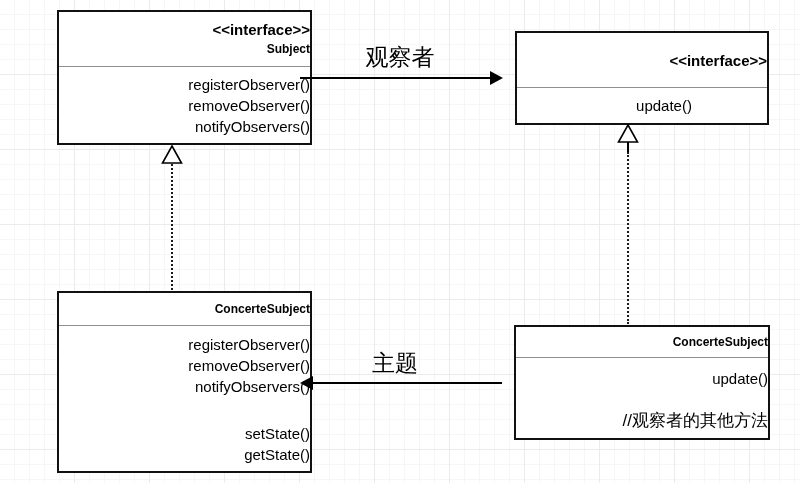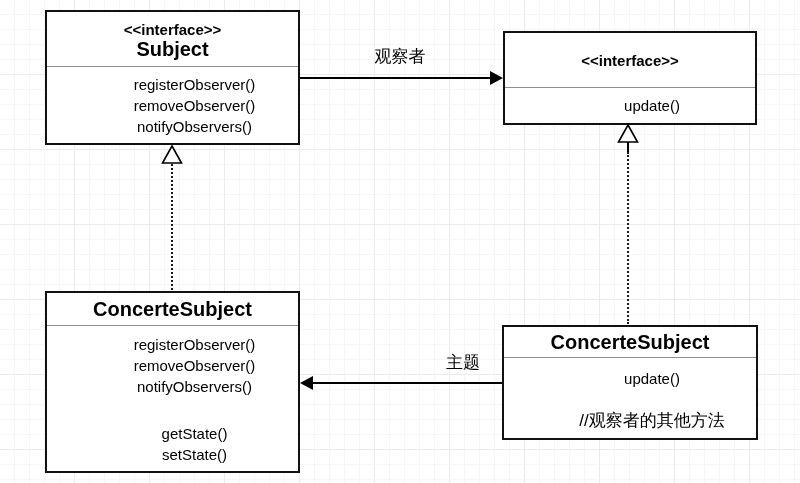--- a/index.html
+++ b/index.html
@@ -17,31 +17,32 @@
       linear-gradient(to bottom, #f6f6f6 1px, transparent 1px);
     background-size: 75px 75px, 75px 75px, 15px 15px, 15px 15px;
     background-position: -1px -1px;
     font-family: "Liberation Sans", "DejaVu Sans", sans-serif;
     color: #000;
   }
   .node {
     position: absolute;
     background: #ffffff;
     border: 2px solid #111111;
-    text-align: center;
+    text-align: right;
+    margin-left: 12px;
   }
   .node-header {
     display: flex;
     flex-direction: column;
     justify-content: center;
     border-bottom: 1px solid #8f8f8f;
     font-weight: bold;
   }
   .stereotype { font-size: 15px; line-height: 19px; }
-  .node-name  { font-size: 20px; line-height: 20px; }
+  .node-name  { font-size: 12px; line-height: 20px; }
   .node-body  { font-size: 15px; }
   .m { line-height: 21px; min-height: 21px; white-space: pre; padding-left: 44px; }
 
   
   #node-subject          { left: 45px;  top: 10px;  width: 255px; height: 135px; }
   #node-subject .node-header { height: 55px; }
   #node-subject .node-body   { padding-top: 7px; }
 
   #node-observer         { left: 503px; top: 31px;  width: 254px; height: 94px; }
   #node-observer .node-header { height: 55px; }
@@ -58,29 +59,29 @@
   #node-concrete-observer .m-comment   { margin-top: 21px; font-size: 17px; }
 
   
   .hline { position: absolute; height: 2px; background: #000; }
   .vdotted { position: absolute; width: 0; border-left: 2px dotted #1a1a1a; }
   .arrowhead { position: absolute; width: 0; height: 0; }
   .head-right { border-top: 7px solid transparent; border-bottom: 7px solid transparent; border-left: 13px solid #000; }
   .head-left  { border-top: 7px solid transparent; border-bottom: 7px solid transparent; border-right: 13px solid #000; }
   .tri { position: absolute; }
   .stub { position: absolute; width: 2px; background: #000; }
-  .edge-label { position: absolute; font-size: 17px; text-align: center; line-height: 22px; }
+  .edge-label { position: absolute; font-size: 23px; text-align: center; line-height: 22px; }
 
   #edge-observer-line  { left: 300px; top: 77px;  width: 191px; }
   #edge-observer-head  { left: 490px; top: 71px; }
   #edge-observer-label { left: 338px; top: 46px;  width: 124px; }
 
   #edge-subject-line   { left: 312px; top: 382px; width: 190px; }
   #edge-subject-head   { left: 300px; top: 376px; }
-  #edge-subject-label  { left: 356px; top: 352px; width: 124px; text-align: right; }
+  #edge-subject-label  { left: 333px; top: 352px; width: 124px; }
 
   #real-left-line  { left: 171px; top: 164px; height: 126px; }
   #real-left-tri   { left: 161px; top: 145px; }
   #real-right-line { left: 627px; top: 152px; height: 172px; }
   #real-right-stub { left: 627px; top: 141px; height: 11px; }
   #real-right-tri  { left: 617px; top: 124px; }
 </style>
 </head>
 <body>
 
@@ -109,22 +110,22 @@
 
   <div class="node" id="node-concrete-subject">
     <div class="node-header">
       <div class="node-name">ConcerteSubject</div>
     </div>
     <div class="node-body">
       <div class="m">registerObserver()</div>
       <div class="m">removeObserver()</div>
       <div class="m">notifyObservers()</div>
       <div class="m m-blank"></div>
+      <div class="m">setState()</div>
       <div class="m">getState()</div>
-      <div class="m">setState()</div>
     </div>
   </div>
 
   <div class="node" id="node-concrete-observer">
     <div class="node-header">
       <div class="node-name">ConcerteSubject</div>
     </div>
     <div class="node-body">
       <div class="m">update()</div>
       <div class="m m-comment">//观察者的其他方法</div>

